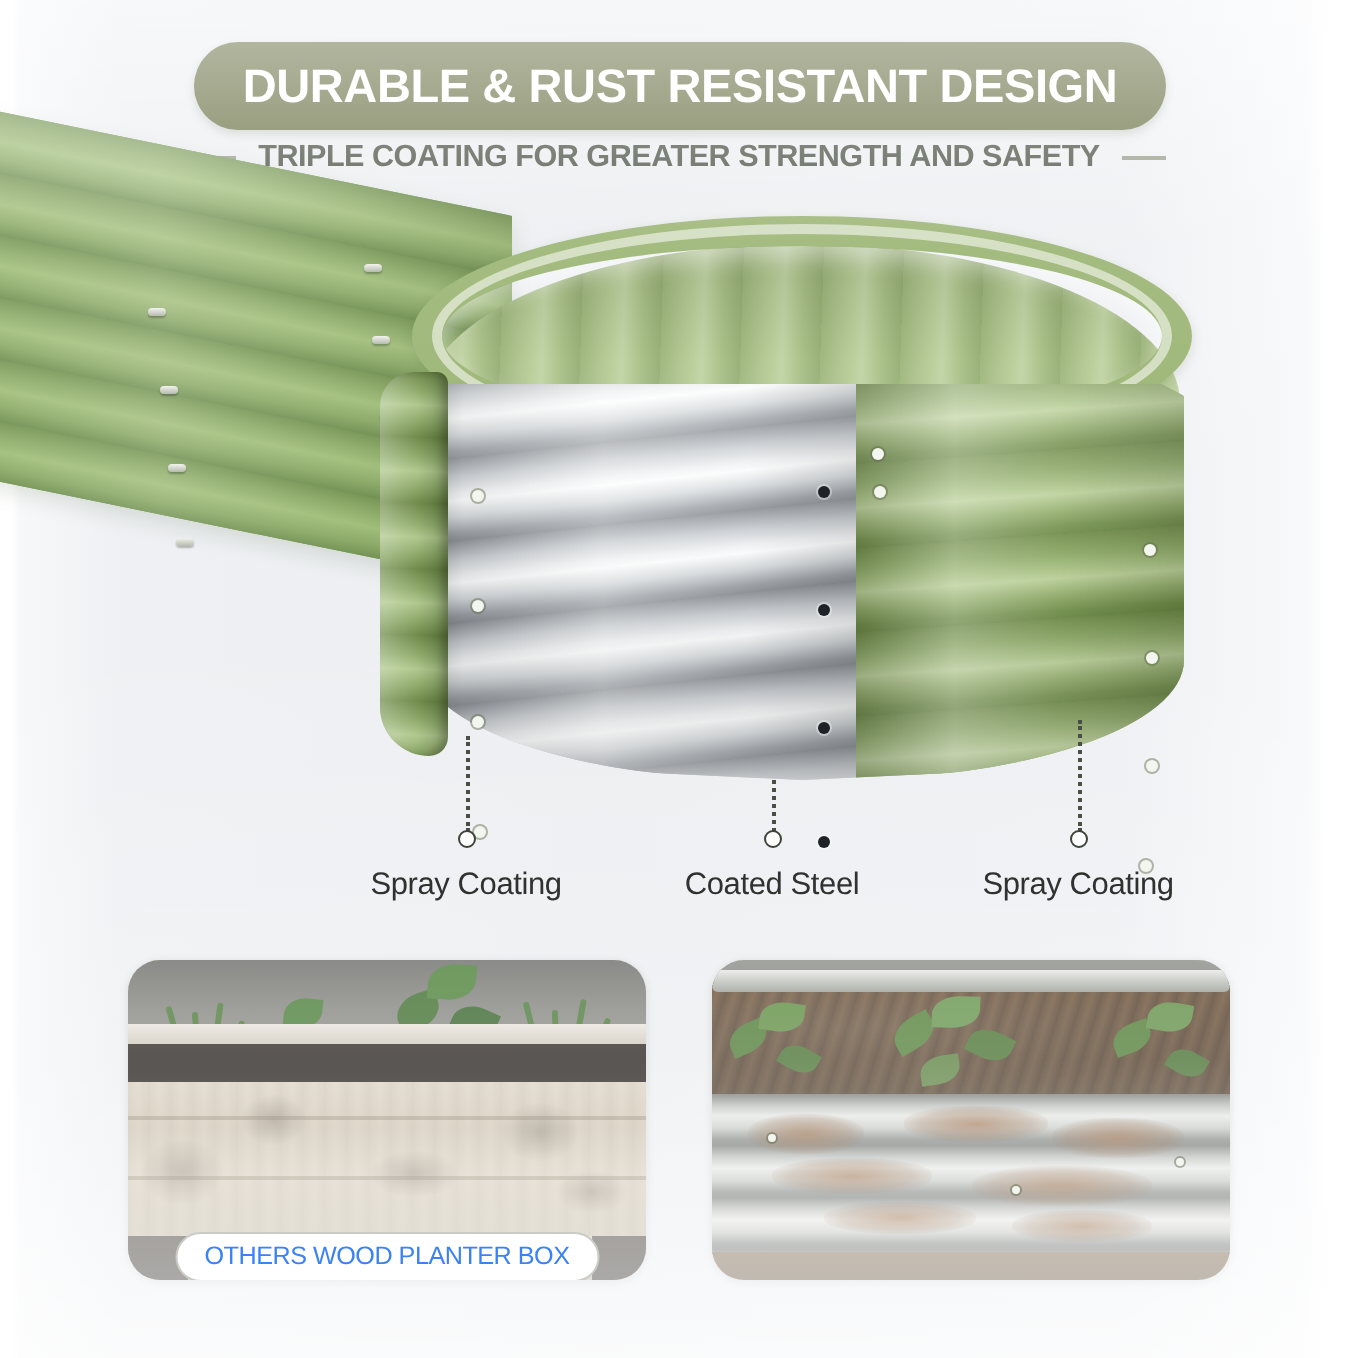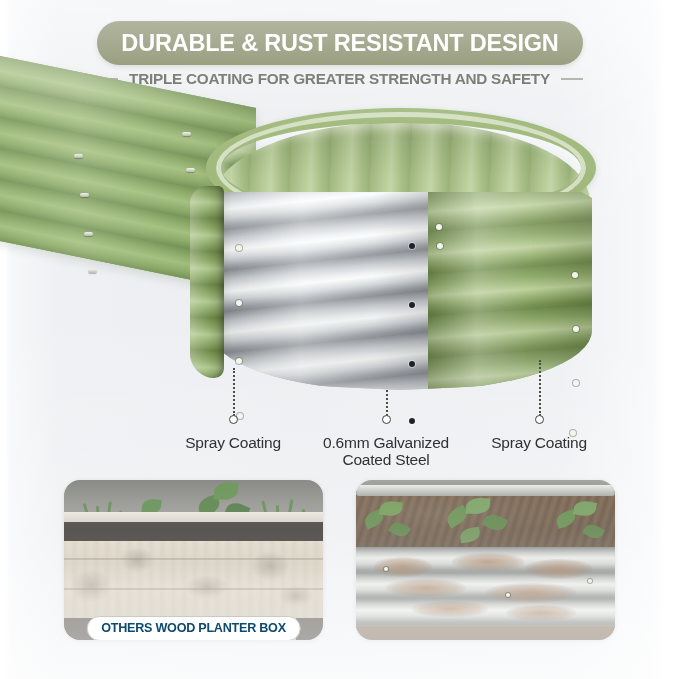--- a/index.html
+++ b/index.html
@@ -515,26 +515,25 @@
 
   .card-caption {
     position: absolute;
     bottom: -1px;
     left: 50%;
     transform: translateX(-50%);
     background: #ffffff;
     border: 1px solid #c9ccc6;
     border-radius: 14px;
     padding: 4px 14px 5px 14px;
-    color: #0c4a6e;
+    color: #3b82f6;
     font-size: 12.6px;
     letter-spacing: -0.25px;
     white-space: nowrap;
     z-index: 5;
-    font-weight: bold;
   }
 </style>
 </head>
 <body>
 
 <div id="page">
 
   <div id="header-pill">
     <div id="header-title">DURABLE &amp; RUST RESISTANT DESIGN</div>
   </div>
@@ -598,21 +597,20 @@
     <div class="leader-dot" style="left:382px; top:415px;"></div>
 
     <div class="leader" style="left:539px; top:360px; height:56px;"></div>
     <div class="leader-dot" style="left:535px; top:415px;"></div>
 
     <div class="callout-label" style="left:153px; top:434px; width:160px;">
       <div>Spray Coating</div>
     </div>
 
     <div class="callout-label" style="left:302px; top:434px; width:168px;">
-      <div>0.6mm Galvanized</div>
       <div>Coated Steel</div>
     </div>
 
     <div class="callout-label" style="left:459px; top:434px; width:160px;">
       <div>Spray Coating</div>
     </div>
   </div>
 
   <div class="compare-card" id="card-wood">
     <div class="photo">

